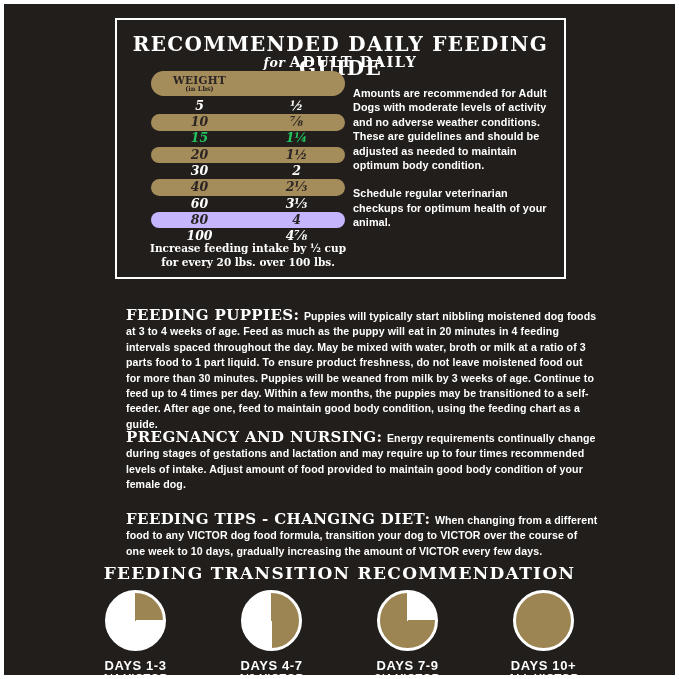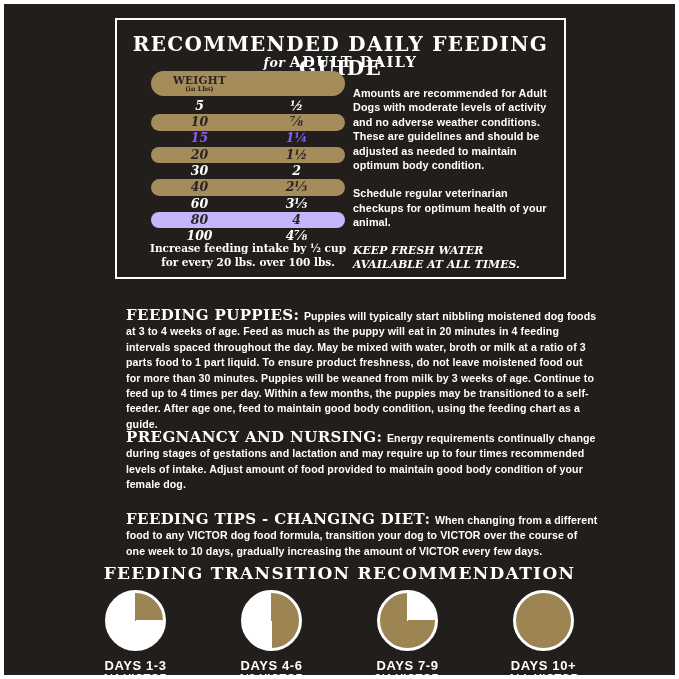--- a/index.html
+++ b/index.html
@@ -101,21 +101,21 @@
   <div class="frow" style="color: rgb(255, 255, 255);">
     <div class="w">5</div>
     <div class="a">½</div>
   </div>
 
   <div class="frow tan" style="background: rgb(165, 140, 91); color: rgb(42, 36, 34);">
     <div class="w">10</div>
     <div class="a">⅞</div>
   </div>
 
-  <div class="frow" style="color: #8b5cf6;">
+  <div class="frow" style="color: #22c55e;">
     <div class="w">15</div>
     <div class="a">1¼</div>
   </div>
 
   <div class="frow tan" style="background: rgb(165, 140, 91); color: rgb(42, 36, 34);">
     <div class="w">20</div>
     <div class="a">1½</div>
   </div>
 
   <div class="frow" style="color: rgb(255, 255, 255);">
@@ -146,21 +146,20 @@
     </div>
 
     <div class="footnote">
       <span>Increase feeding intake by ½ cup</span><br>
       <span>for every 20 lbs. over 100 lbs.</span>
     </div>
 
     <div class="notes">
       <p>Amounts are recommended for Adult Dogs with moderate levels of activity and no adverse weather conditions. These are guidelines and should be adjusted as needed to maintain optimum body condition.</p>
       <p>Schedule regular veterinarian checkups for optimum health of your animal.</p>
-      <p class="water">KEEP FRESH WATER AVAILABLE AT ALL TIMES.</p>
     </div>
   </div>
 
   <p class="sect" id="sect-0">
     <span class="sect-h">FEEDING PUPPIES:</span>
     <span class="sect-b">Puppies will typically start nibbling moistened dog foods at 3 to 4 weeks of age. Feed as much as the puppy will eat in 20 minutes in 4 feeding intervals spaced throughout the day. May be mixed with water, broth or milk at a ratio of 3 parts food to 1 part liquid. To ensure product freshness, do not leave moistened food out for more than 30 minutes. Puppies will be weaned from milk by 3 weeks of age. Continue to feed up to 4 times per day. Within a few months, the puppies may be transitioned to a self-feeder. After age one, feed to maintain good body condition, using the feeding chart as a guide.</span>
   </p>
   <p class="sect" id="sect-1">
     <span class="sect-h">PREGNANCY AND NURSING:</span>
     <span class="sect-b">Energy requirements continually change during stages of gestations and lactation and may require up to four times recommended levels of intake. Adjust amount of food provided to maintain good body condition of your female dog.</span>
@@ -173,21 +172,21 @@
   <div class="trans-heading">FEEDING TRANSITION RECOMMENDATION</div>
   <div class="pies" id="pies">
   <div class="pie-item">
     <div class="pie" style="background: conic-gradient(rgb(156, 132, 83) 0deg, rgb(156, 132, 83) 90deg, rgb(255, 255, 255) 90deg, rgb(255, 255, 255) 360deg);"></div>
     <div class="pie-days">DAYS 1-3</div>
     <div class="pie-amount">1/4 VICTOR</div>
   </div>
 
   <div class="pie-item">
     <div class="pie" style="background: conic-gradient(rgb(156, 132, 83) 0deg, rgb(156, 132, 83) 180deg, rgb(255, 255, 255) 180deg, rgb(255, 255, 255) 360deg);"></div>
-    <div class="pie-days">DAYS 4-6</div>
+    <div class="pie-days">DAYS 4-7</div>
     <div class="pie-amount">1/2 VICTOR</div>
   </div>
 
   <div class="pie-item">
     <div class="pie" style="background: conic-gradient(rgb(255, 255, 255) 0deg, rgb(255, 255, 255) 90deg, rgb(156, 132, 83) 90deg, rgb(156, 132, 83) 360deg);"></div>
     <div class="pie-days">DAYS 7-9</div>
     <div class="pie-amount">3/4 VICTOR</div>
   </div>
 
   <div class="pie-item">

